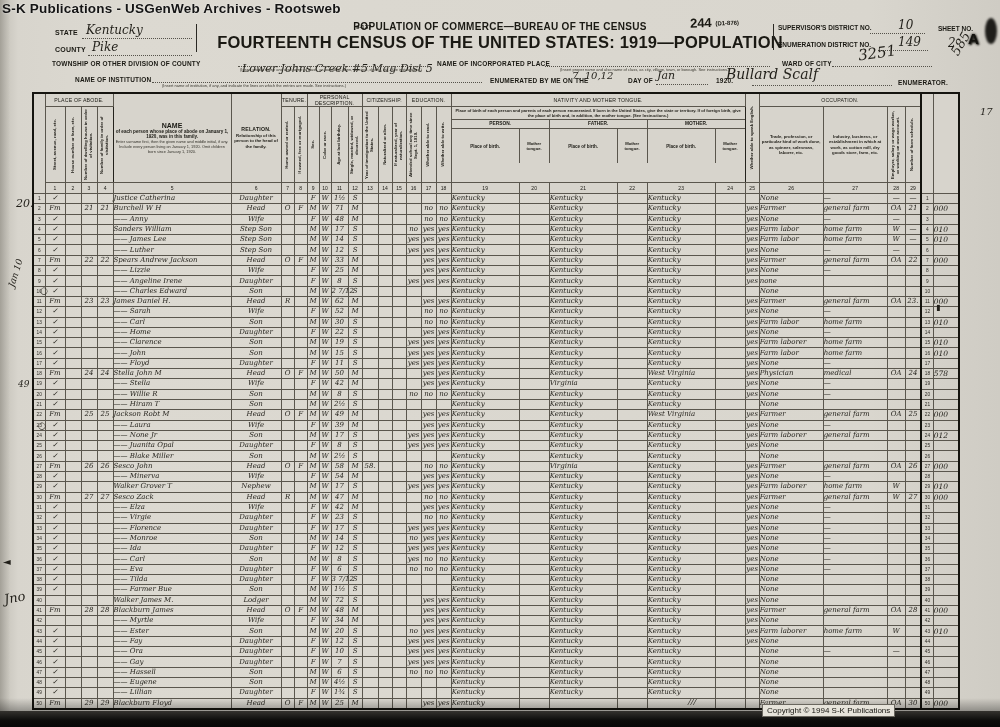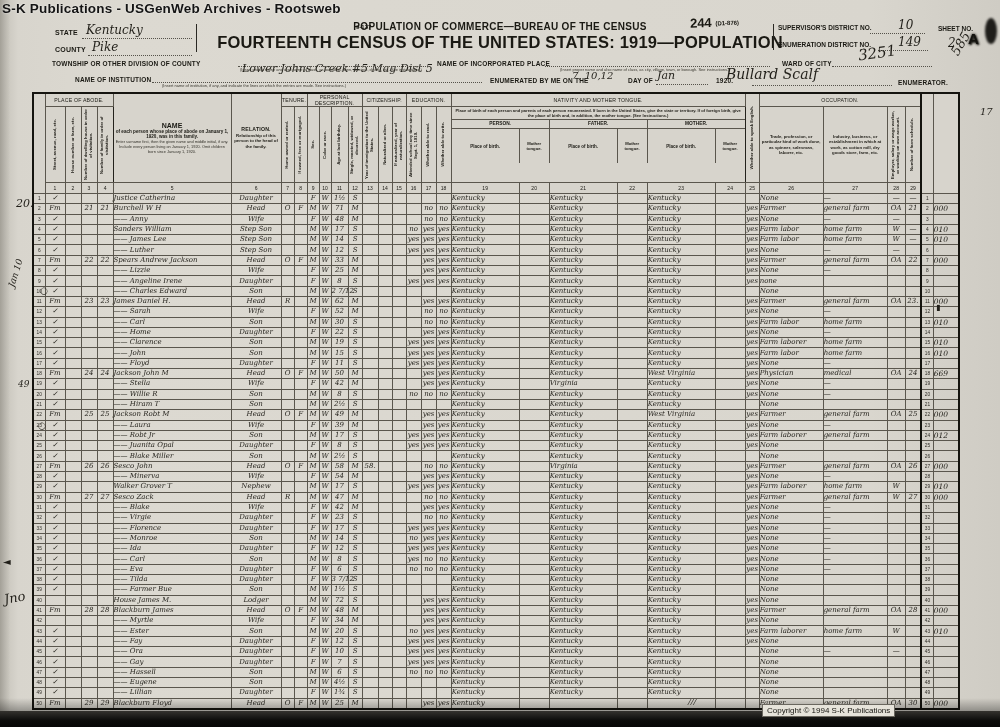--- a/index.html
+++ b/index.html
@@ -896,21 +896,21 @@
         <td class="hw c"></td>
         <td class="gut gl">17</td>
         <td class="hw marg"></td>
       </tr>
       <tr>
         <td class="gut">18</td>
         <td class="hw c hb">Fm</td>
         <td class="hw c"></td>
         <td class="hw c">24</td>
         <td class="hw c">24</td>
-        <td class="hw name hb">Jackson John M</td>
+        <td class="hw name hb">Stella John M</td>
         <td class="hw c hb">Head</td>
         <td class="hw c hb">O</td>
         <td class="hw c">F</td>
         <td class="hw c hb">M</td>
         <td class="hw c">W</td>
         <td class="hw c">50</td>
         <td class="hw c">M</td>
         <td class="hw c hb"></td>
         <td class="hw c"></td>
         <td class="hw c"></td>
@@ -922,21 +922,21 @@
         <td class="hw pob">Kentucky</td>
         <td class="hw c"></td>
         <td class="hw pob">West Virginia</td>
         <td class="hw c"></td>
         <td class="hw c hb">yes</td>
         <td class="hw occ hb">Physician</td>
         <td class="hw occ">medical</td>
         <td class="hw c">OA</td>
         <td class="hw c">24</td>
         <td class="gut gl">18</td>
-        <td class="hw marg">669</td>
+        <td class="hw marg">578</td>
       </tr>
       <tr>
         <td class="gut">19</td>
         <td class="hw c hb">✓</td>
         <td class="hw c"></td>
         <td class="hw c"></td>
         <td class="hw c"></td>
         <td class="hw name hb">—— Stella</td>
         <td class="hw c hb">Wife</td>
         <td class="hw c hb"></td>
@@ -1100,21 +1100,21 @@
         <td class="hw c"></td>
         <td class="gut gl">23</td>
         <td class="hw marg"></td>
       </tr>
       <tr>
         <td class="gut">24</td>
         <td class="hw c hb">✓</td>
         <td class="hw c"></td>
         <td class="hw c"></td>
         <td class="hw c"></td>
-        <td class="hw name hb">—— Robt Jr</td>
+        <td class="hw name hb">—— None Jr</td>
         <td class="hw c hb">Son</td>
         <td class="hw c hb"></td>
         <td class="hw c"></td>
         <td class="hw c hb">M</td>
         <td class="hw c">W</td>
         <td class="hw c">17</td>
         <td class="hw c">S</td>
         <td class="hw c hb"></td>
         <td class="hw c"></td>
         <td class="hw c"></td>
@@ -1338,21 +1338,21 @@
         <td class="hw c">27</td>
         <td class="gut gl">30</td>
         <td class="hw marg">000</td>
       </tr>
       <tr>
         <td class="gut">31</td>
         <td class="hw c hb">✓</td>
         <td class="hw c"></td>
         <td class="hw c"></td>
         <td class="hw c"></td>
-        <td class="hw name hb">—— Blake</td>
+        <td class="hw name hb">—— Elza</td>
         <td class="hw c hb">Wife</td>
         <td class="hw c hb"></td>
         <td class="hw c"></td>
         <td class="hw c hb">F</td>
         <td class="hw c">W</td>
         <td class="hw c">42</td>
         <td class="hw c">M</td>
         <td class="hw c hb"></td>
         <td class="hw c"></td>
         <td class="hw c"></td>
@@ -1644,21 +1644,21 @@
         <td class="hw c"></td>
         <td class="gut gl">39</td>
         <td class="hw marg"></td>
       </tr>
       <tr>
         <td class="gut">40</td>
         <td class="hw c hb"></td>
         <td class="hw c"></td>
         <td class="hw c"></td>
         <td class="hw c"></td>
-        <td class="hw name hb">House James M.</td>
+        <td class="hw name hb">Walker James M.</td>
         <td class="hw c hb">Lodger</td>
         <td class="hw c hb"></td>
         <td class="hw c"></td>
         <td class="hw c hb">M</td>
         <td class="hw c">W</td>
         <td class="hw c">72</td>
         <td class="hw c">S</td>
         <td class="hw c hb"></td>
         <td class="hw c"></td>
         <td class="hw c"></td>

